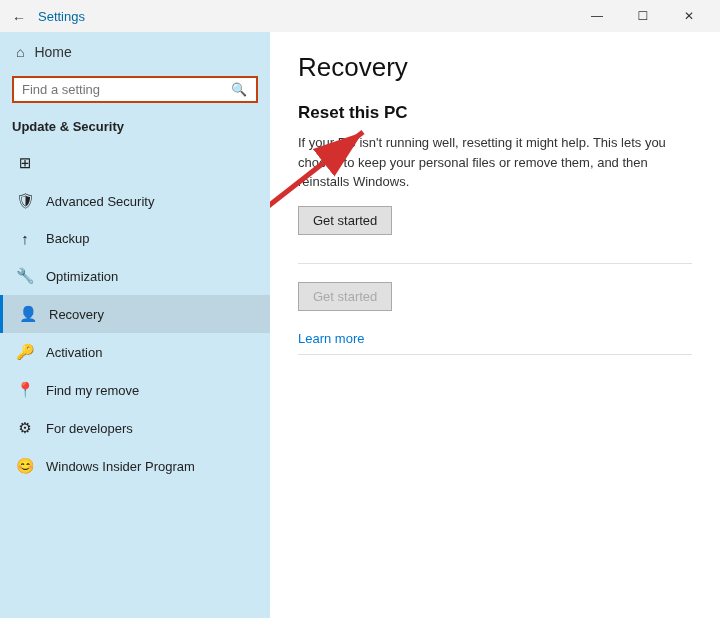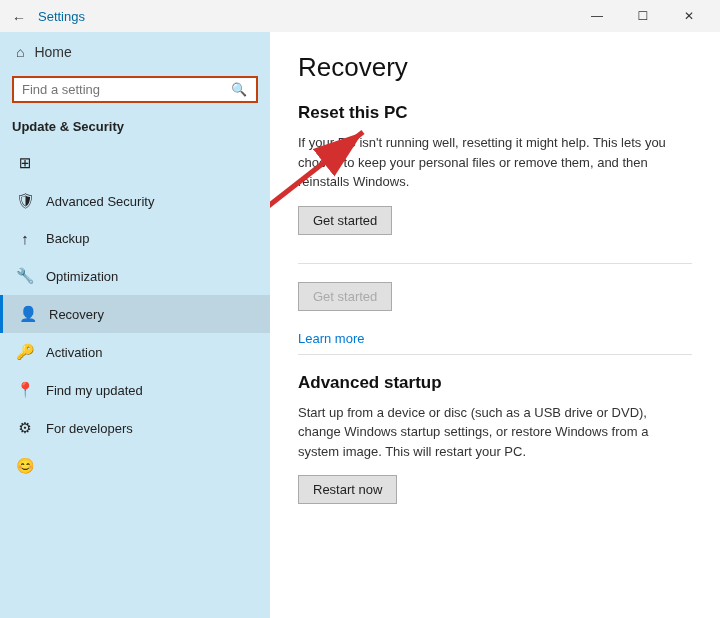--- a/index.html
+++ b/index.html
@@ -218,28 +218,29 @@
     <div class="sidebar-item active">
       <span class="icon">👤</span>
       <span>Recovery</span>
     </div>
     <div class="sidebar-item">
       <span class="icon">🔑</span>
       <span>Activation</span>
     </div>
     <div class="sidebar-item">
       <span class="icon">📍</span>
-      <span>Find my updated</span>
+      <span>Find my remove</span>
     </div>
     <div class="sidebar-item">
       <span class="icon">⚙</span>
       <span>For developers</span>
     </div>
     <div class="sidebar-item">
       <span class="icon">😊</span>
+      <span>Windows Insider Program</span>
     </div>
   </div>
 
   <div class="content-pane">
     <div class="content-wrapper">
 
       <svg style="position:absolute; top:60px; left:-80px; width:180px; height:120px; pointer-events:none; z-index:10;" viewBox="0 0 180 120">
         <defs>
           <marker id="arrowhead" markerWidth="10" markerHeight="7" refX="10" refY="3.5" orient="auto">
             <polygon points="0 0, 10 3.5, 0 7" fill="#d32f2f"></polygon>
@@ -258,22 +259,17 @@
 
       <hr class="divider">
 
       <div>
         <button class="btn disabled" disabled="">Get started</button>
         <a class="learn-more">Learn more</a>
       </div>
 
       <hr class="divider">
 
-      <div>
-        <div class="section-title">Advanced startup</div>
-        <p class="section-body">Start up from a device or disc (such as a USB drive or DVD), change Windows startup settings, or restore Windows from a system image. This will restart your PC.</p>
-        <button class="btn">Restart now</button>
-      </div>
 
     </div>
   </div>
 
 </div>
 
 </body></html>

